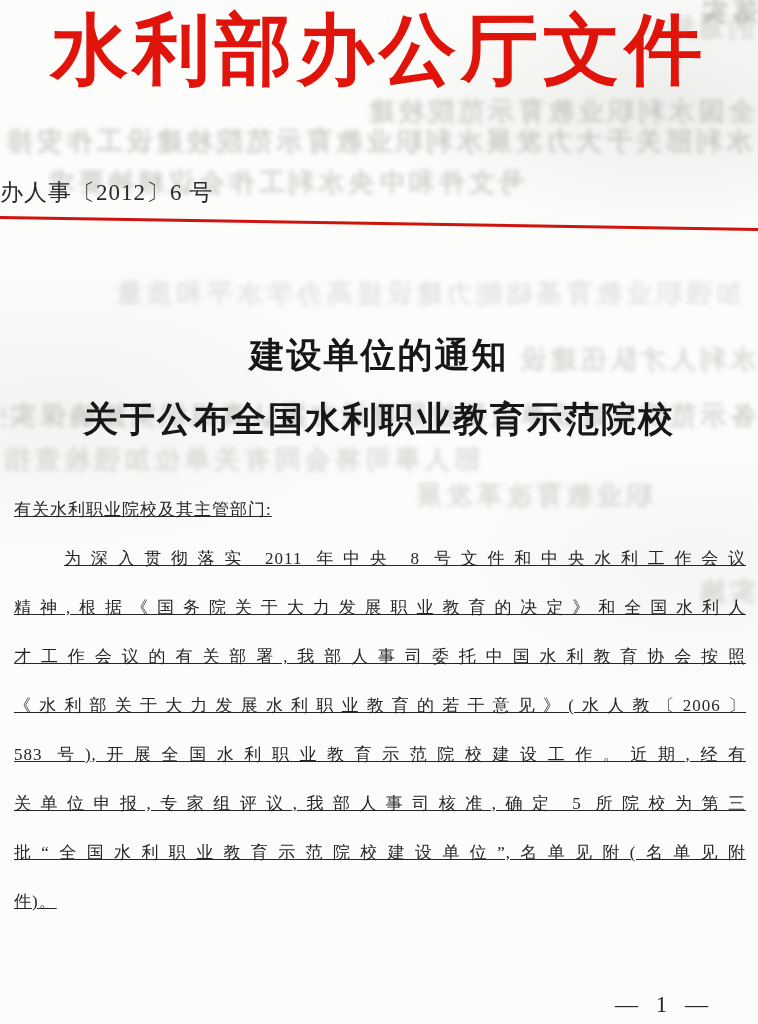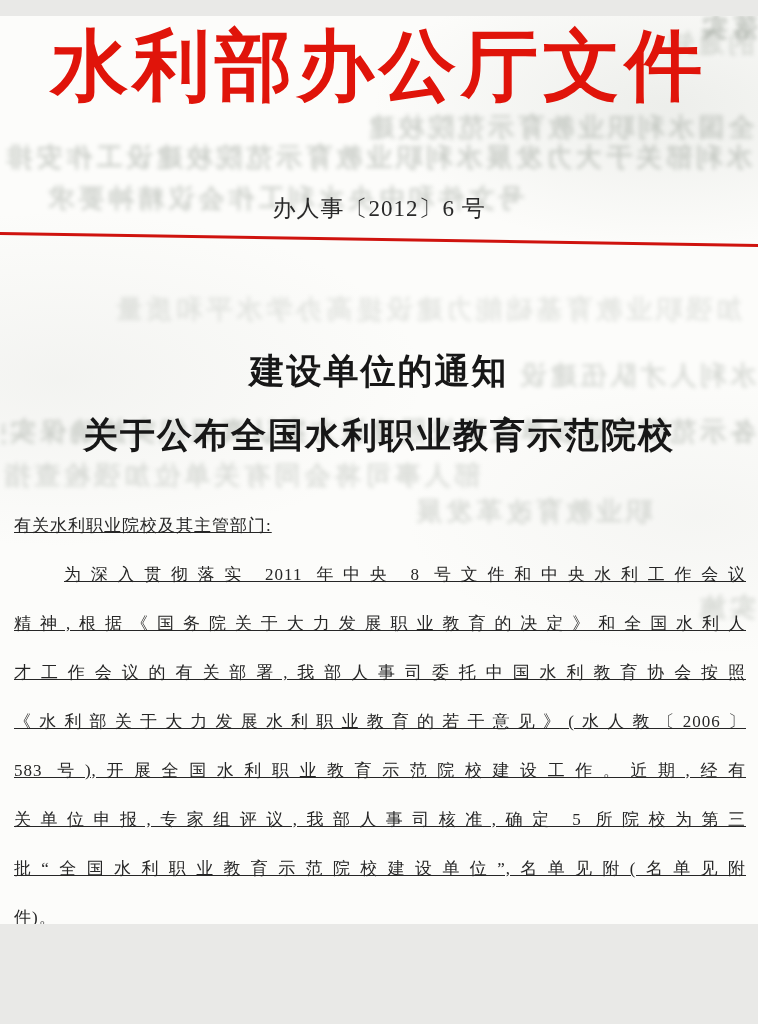--- a/index.html
+++ b/index.html
@@ -2,22 +2,22 @@
 <html><head>
 <meta charset="utf-8">
 <style>
   * { margin: 0; padding: 0; box-sizing: border-box; }
   html, body { background: #e9e9e7; }
   body { font-family: "Liberation Serif", "DejaVu Serif", serif; }
 
   .page {
     position: relative;
     width: 758px;
-    height: 908px;
-    margin: 16px auto;
+    height: 1024px;
+    margin: 0 auto;
     overflow: hidden;
     background:
       radial-gradient(ellipse 420px 200px at 88% 10%, rgba(176,182,174,0.20), transparent 70%),
       radial-gradient(ellipse 520px 240px at 8% 40%, rgba(182,186,180,0.13), transparent 70%),
       radial-gradient(ellipse 420px 200px at 92% 55%, rgba(182,186,180,0.10), transparent 70%),
       #fcfcfa;
     padding-left: 12px;
   }
 
   
@@ -59,21 +59,21 @@
     letter-spacing: 5px;
     line-height: 100px;
     white-space: nowrap;
   }
 
   .doc-number {
     position: absolute;
     top: 176px;
     left: 0;
     width: 100%;
-    text-align: center;
+    text-align: left;
     font-size: 23px;
     line-height: 34px;
     letter-spacing: 1px;
     color: #2a2a2a;
   }
 
   .red-rule {
     position: absolute;
     top: 216px;
     left: 0;

